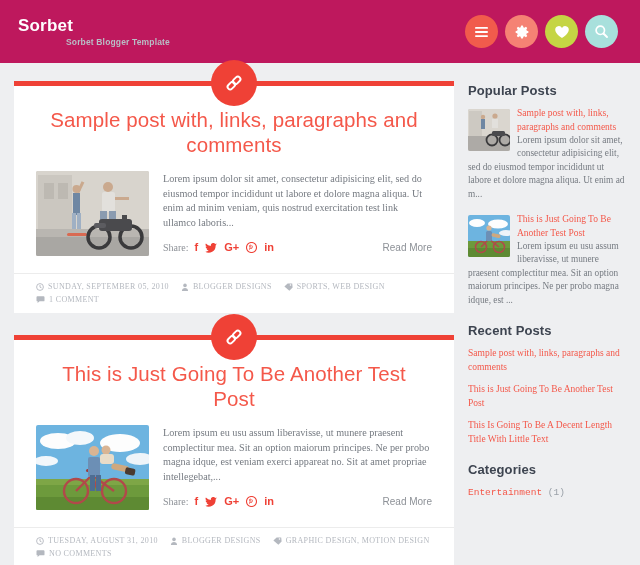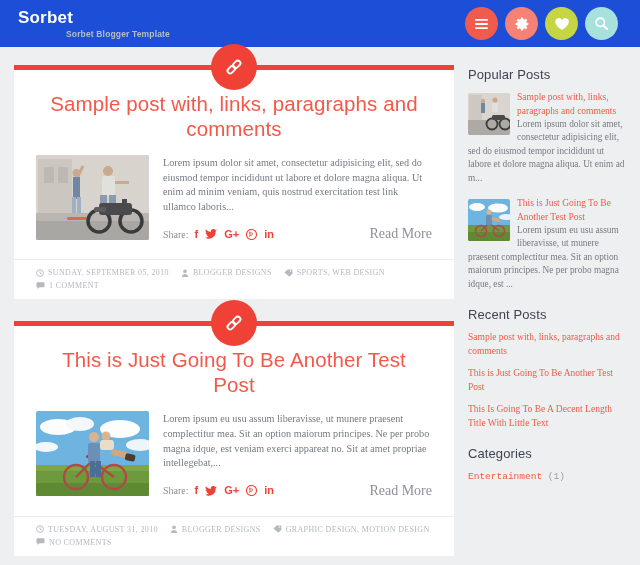--- a/index.html
+++ b/index.html
@@ -6,22 +6,22 @@
   html, body {
     width: 640px; height: 565px;
     overflow: hidden;
     background: #eeeff1;
     font-family: "Liberation Sans", sans-serif;
   }
   .page { width: 640px; height: 565px; position: relative; }
 
   
   .header {
-    height: 47px;
-    background: #1d4ed8;
+    height: 63px;
+    background: #be185d;
     display: flex;
     align-items: center;
     justify-content: space-between;
     padding: 0 16px 0 18px;
     position: relative;
   }
   .brand-title {
     color: #ffffff;
     font-size: 17px;
     font-weight: bold;
@@ -96,22 +96,22 @@
     font-family: "Liberation Serif", serif;
     margin-right: 6px;
   }
   .share-icons { display: flex; align-items: center; gap: 7px; }
   .share-icons span {
     color: #ef4136; font-size: 11px; font-weight: bold;
     line-height: 11px; display: inline-flex; align-items: center;
   }
   .read-more {
     margin-left: auto;
-    color: #8d9197; font-size: 14px;
-    font-family: Liberation Serif, serif;
+    color: #8d9197; font-size: 10px;
+    font-family: Liberation Sans, sans-serif;
   }
   .meta-row {
     border-top: 1px solid #ececec;
     margin: 13px -22px 0 -22px;
     padding: 8px 22px 9px 22px;
     display: flex; flex-wrap: wrap;
     align-items: center;
     gap: 4px 12px;
   }
   .meta-item {
@@ -122,21 +122,21 @@
     letter-spacing: .35px;
     white-space: nowrap;
   }
   .meta-item svg { display: block; flex: 0 0 auto; }
 
   
   .widget { margin-bottom: 16px; }
   .widget-title {
     color: #3d4450;
     font-size: 13px;
-    font-weight: normal;
+    font-weight: bold;
     letter-spacing: .1px;
     margin-bottom: 9px;
   }
   .pp-item { margin-bottom: 12px; }
   .pp-thumb {
     width: 42px; height: 42px;
     float: left; margin: 2px 7px 2px 0;
     border-radius: 2px; overflow: hidden;
   }
   .pp-thumb svg { display: block; width: 42px; height: 42px; }

